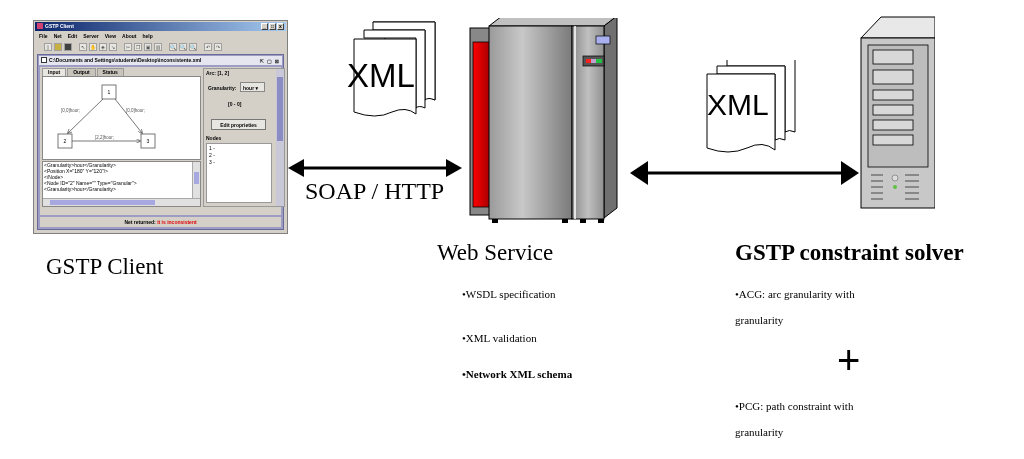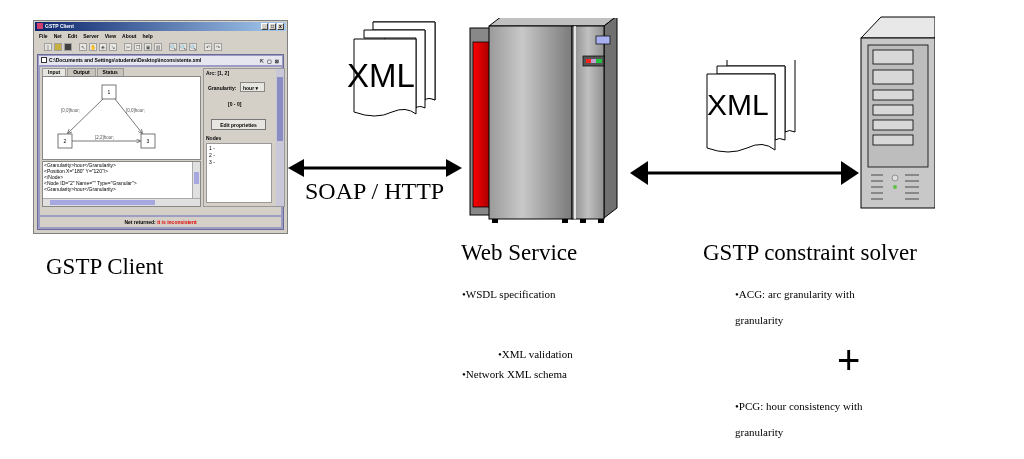--- a/index.html
+++ b/index.html
@@ -222,24 +222,24 @@
   <rect x="124" y="41" width="5" height="4" fill="#ff2020"></rect>
   <rect x="129" y="41" width="5" height="4" fill="#c0a0d0"></rect>
   <rect x="134" y="41" width="6" height="4" fill="#20c040"></rect>
 
   <rect x="30" y="201" width="6" height="4" fill="#000"></rect>
   <rect x="100" y="201" width="6" height="4" fill="#000"></rect>
   <rect x="118" y="201" width="6" height="4" fill="#000"></rect>
   <rect x="136" y="201" width="6" height="4" fill="#000"></rect>
 </svg>
 
-<div class="abs label-lg" style="left:461px;top:240px;text-align:right;">Web Service</div>
+<div class="abs label-lg" style="left:437px;top:240px;text-align:right;">Web Service</div>
 <div class="abs bullet" style="left:462px;top:288px;">•WSDL specification</div>
-<div class="abs bullet" style="left:462px;top:348px;margin-left:36px;">•XML validation</div>
-<div class="abs bullet" style="left:462px;top:368px;">•Network XML schema</div>
+<div class="abs bullet" style="left:462px;top:332px;">•XML validation</div>
+<div class="abs bullet" style="left:462px;top:368px;font-weight:bold;">•Network XML schema</div>
 
 <svg class="abs" style="left:630px;top:160px;" width="230" height="26">
   <line x1="16" y1="13" x2="214" y2="13" stroke="#000" stroke-width="3"></line>
   <polygon points="0,13 18,1 18,25" fill="#000"></polygon>
   <polygon points="229,13 211,1 211,25" fill="#000"></polygon>
 </svg>
 
 <svg class="abs" style="left:695px;top:60px;" width="110" height="100">
   <path d="M32,-2 H100 V72 Q94,69 90,72 L90,6 H32 Z" fill="#fff" stroke="#000" stroke-width="1"></path>
   <path d="M22,6 H90 V80 Q84,77 80,80 L80,14 H22 Z" fill="#fff" stroke="#000" stroke-width="1"></path>
@@ -266,18 +266,18 @@
       <line x1="50" y1="172" x2="64" y2="172"></line>
     <line x1="16" y1="178" x2="28" y2="178"></line>
       <line x1="50" y1="178" x2="64" y2="178"></line>
     <line x1="16" y1="184" x2="28" y2="184"></line>
       <line x1="50" y1="184" x2="64" y2="184"></line>
   </g>
   <circle cx="40" cy="163" r="3" fill="#ddd" stroke="#666" stroke-width="0.6"></circle>
   <circle cx="40" cy="172" r="2" fill="#60c040"></circle>
 </svg>
 
-<div class="abs label-lg" style="left:703px;top:240px;">GSTP constraint solver</div>
+<div class="abs label-lg" style="left:735px;top:240px;font-weight:bold;">GSTP constraint solver</div>
 <div class="abs bullet" style="left:735px;top:288px;">•ACG: arc granularity with</div>
 <div class="abs bullet" style="left:735px;top:314px;">granularity</div>
 <div class="abs" style="left:837px;top:340px;font-size:40px;font-family:'Liberation Sans',sans-serif;font-weight:300;line-height:40px;">+</div>
-<div class="abs bullet" style="left:735px;top:400px;">•PCG: hour consistency with</div>
+<div class="abs bullet" style="left:735px;top:400px;">•PCG: path constraint with</div>
 <div class="abs bullet" style="left:735px;top:426px;">granularity</div>
 
 </body></html>

